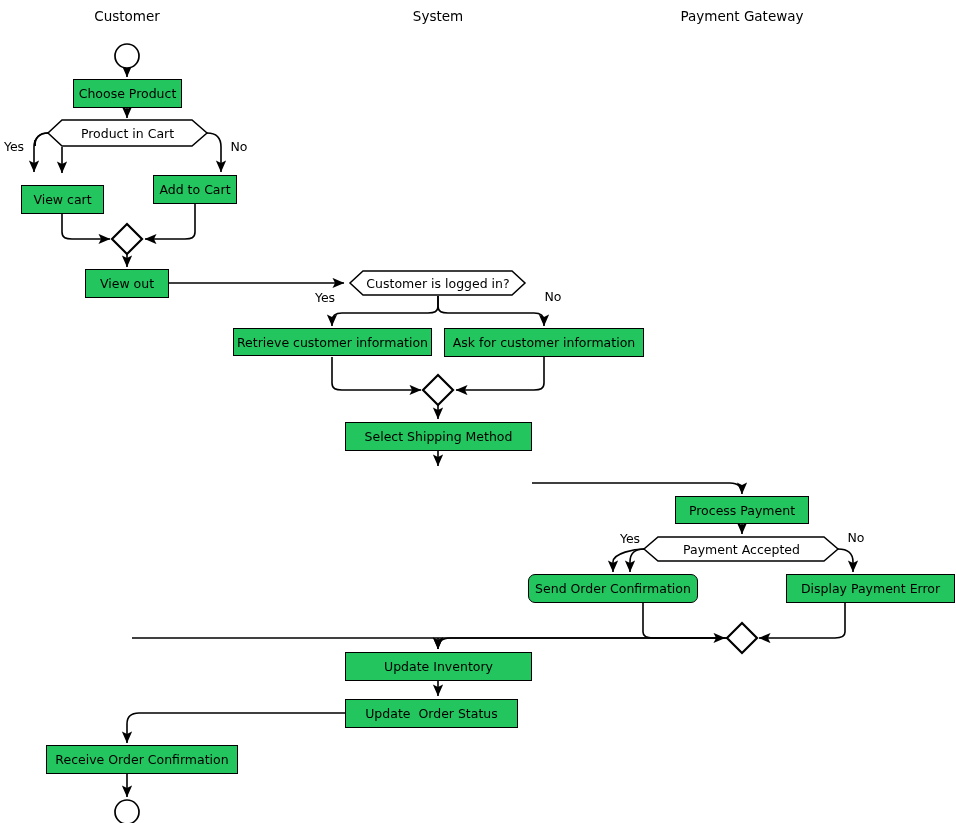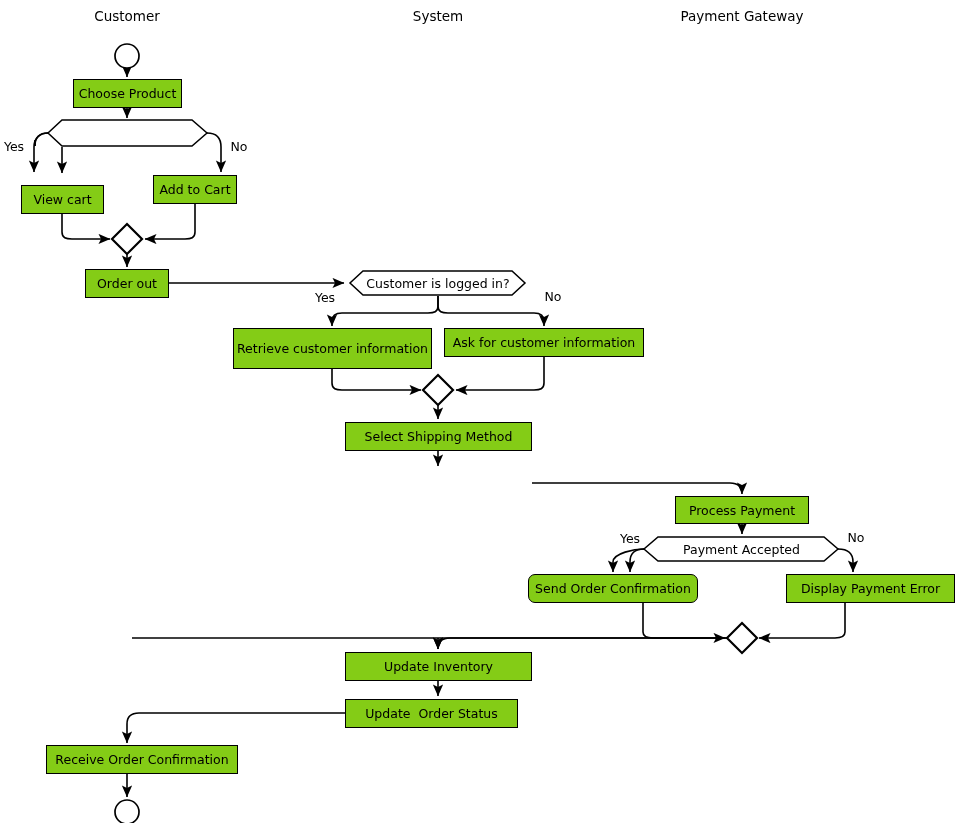--- a/index.html
+++ b/index.html
@@ -3,21 +3,21 @@
 <meta charset="utf-8">
 <style>
   html,body{margin:0;padding:0;background:#ffffff;}
   body{width:956px;height:823px;position:relative;overflow:hidden;
        font-family:"DejaVu Sans","Liberation Sans",sans-serif;}
   #canvas{position:absolute;inset:0;width:956px;height:823px;padding-left:8px;}
   .lane-title{position:absolute;font-size:13.5px;color:#000;white-space:nowrap;
               transform:translateX(-50%);text-align:center;}
   .node{position:absolute;box-sizing:border-box;display:flex;align-items:center;
         justify-content:center;font-size:12.5px;color:#000;white-space:pre;}
-  .box{background:#84cc16;border:1.9px solid #000;}
+  .box{background:#22c55e;border:1.9px solid #000;}
   .edge-label{position:absolute;font-size:12.5px;color:#000;white-space:nowrap;
               transform:translateX(-50%);}
   svg{position:absolute;left:0;top:0;overflow:visible;}
   .ln{stroke:#000;stroke-width:1.6;fill:none;}
   .hexfill{fill:#fff;stroke:#000;stroke-width:1.5;}
   .diafill{fill:#fff;stroke:#000;stroke-width:2.2;}
   .circ{fill:#fff;stroke:#000;stroke-width:1.7;}
 </style>
 </head>
 <body>
@@ -97,31 +97,32 @@
     <polygon class="diafill" points="742,623 757,638 742,653 727,638"></polygon>
   </svg>
 
   <div class="lane-title" style="left:127px;top:8px;">Customer</div>
   <div class="lane-title" style="left:438px;top:8px;">System</div>
   <div class="lane-title" style="left:742px;top:8px;">Payment Gateway</div>
 
   <div class="node box" style="left:73px;top:79px;width:109px;height:29px;">Choose Product</div>
   <div class="node box" style="left:21px;top:175px;width:83px;height:29px;margin-top:10px;">View cart</div>
   <div class="node box" style="left:153px;top:175px;width:84px;height:29px;">Add to Cart</div>
-  <div class="node box" style="left:85px;top:269px;width:84px;height:29px;">Order out</div>
-  <div class="node box" style="left:233px;top:328px;width:199px;height:41px;">Retrieve customer information</div>
+  <div class="node box" style="left:85px;top:269px;width:84px;height:29px;">View out</div>
+  <div class="node box" style="left:233px;top:328px;width:199px;height:28px;">Retrieve customer information</div>
   <div class="node box" style="left:444px;top:328px;width:200px;height:29px;">Ask for customer information</div>
   <div class="node box" style="left:345px;top:422px;width:187px;height:29px;">Select Shipping Method</div>
   <div class="node box" style="left:675px;top:496px;width:134px;height:28px;">Process Payment</div>
   <div class="node box" style="left:528px;top:574px;width:170px;height:29px;border-radius:7px;">Send Order Confirmation</div>
   <div class="node box" style="left:786px;top:574px;width:169px;height:29px;">Display Payment Error</div>
   <div class="node box" style="left:345px;top:652px;width:187px;height:29px;">Update Inventory</div>
   <div class="node box" style="left:345px;top:699px;width:173px;height:29px;">Update  Order Status</div>
   <div class="node box" style="left:46px;top:745px;width:192px;height:29px;">Receive Order Confirmation</div>
 
+  <div class="node" style="left:48px;top:120px;width:159px;height:27px;">Product in Cart</div>
   <div class="node" style="left:350px;top:271px;width:176px;height:25px;">Customer is logged in?</div>
   <div class="node" style="left:644px;top:537px;width:195px;height:25px;">Payment Accepted</div>
 
   <div class="edge-label" style="left:14px;top:139px;">Yes</div>
   <div class="edge-label" style="left:239px;top:139px;">No</div>
   <div class="edge-label" style="left:325px;top:290px;">Yes</div>
   <div class="edge-label" style="left:553px;top:289px;">No</div>
   <div class="edge-label" style="left:630px;top:531px;">Yes</div>
   <div class="edge-label" style="left:856px;top:530px;">No</div>
 

